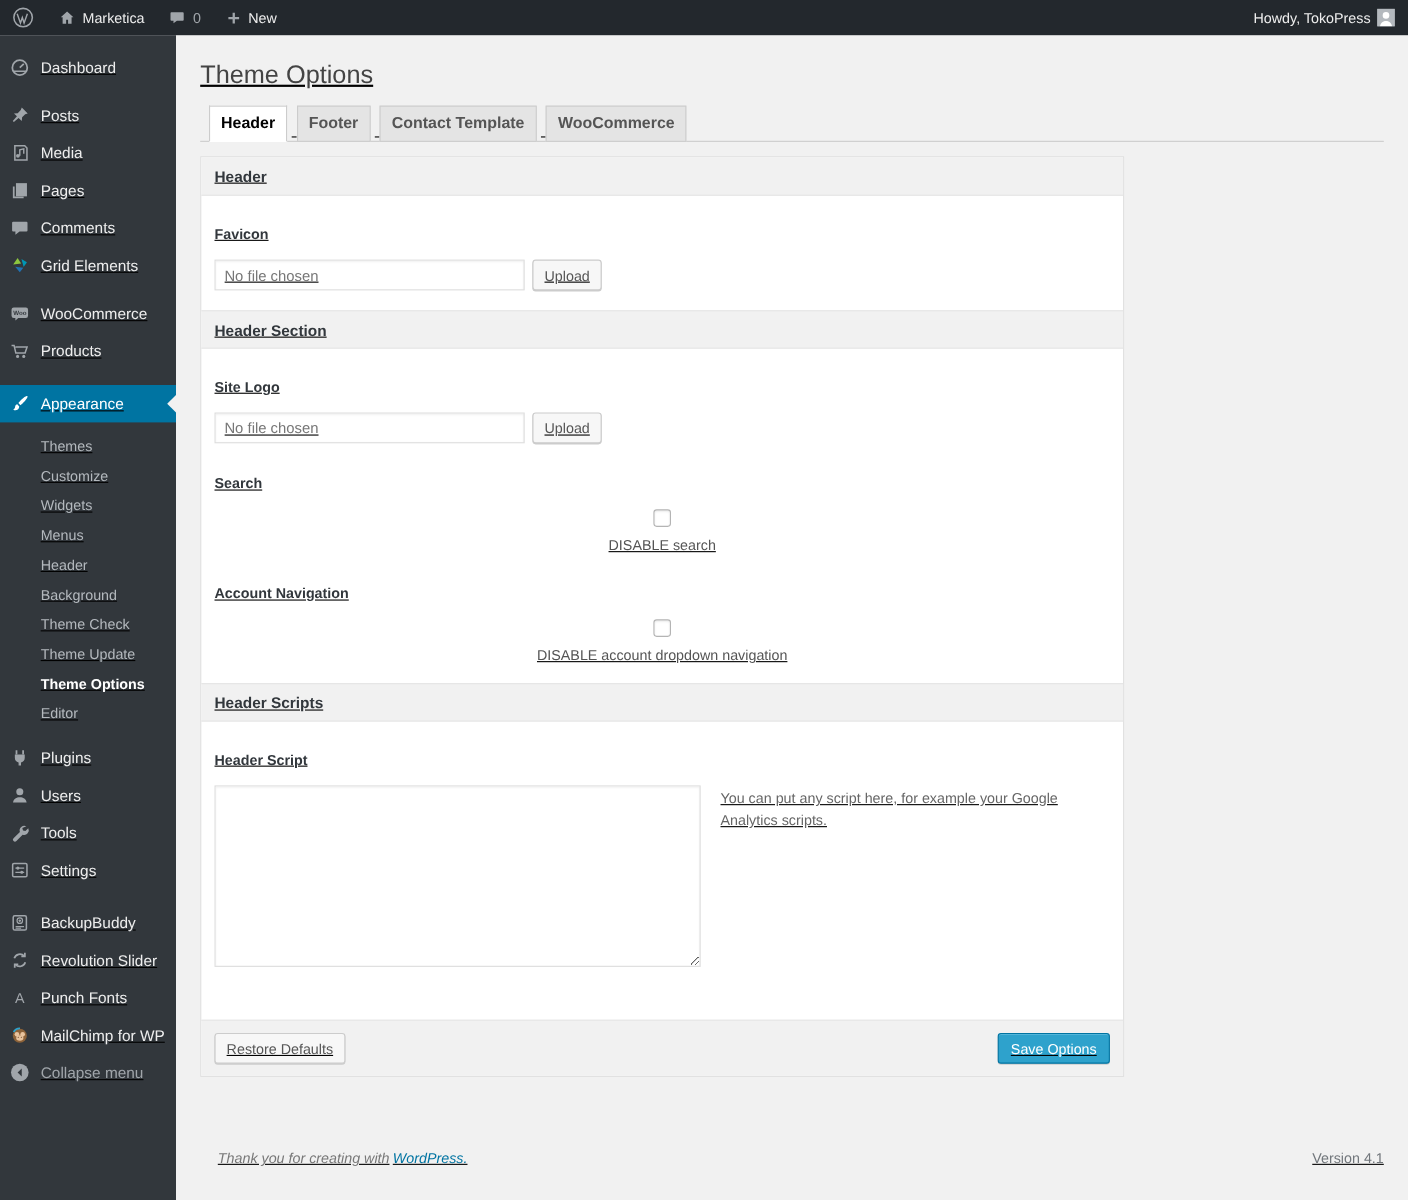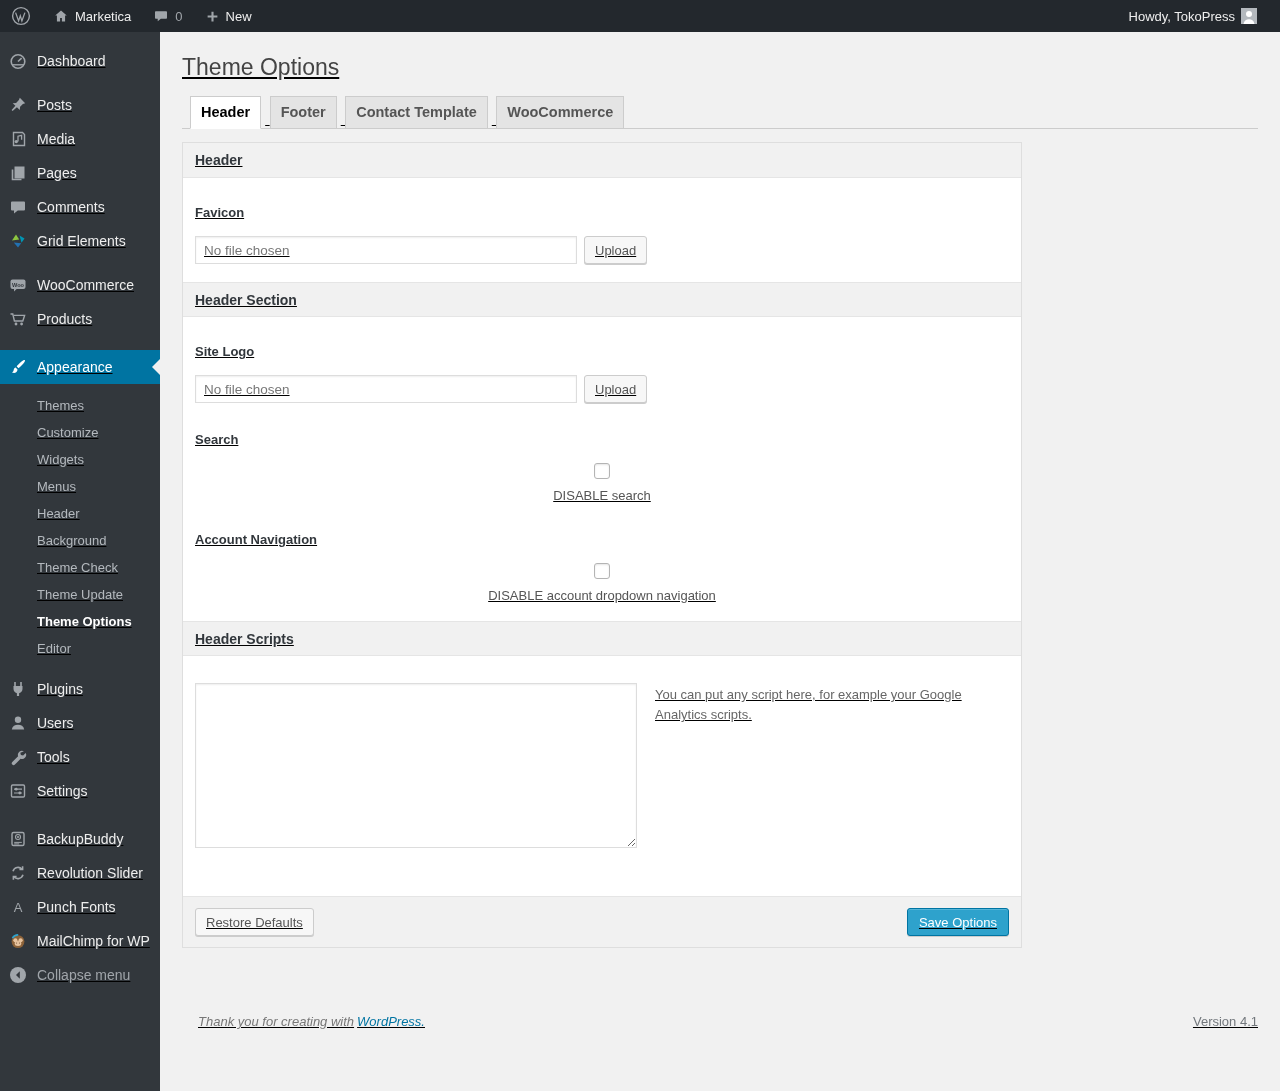--- a/index.html
+++ b/index.html
@@ -14,21 +14,21 @@
   .admin-bar {
     height:32px; background:#23282d; color:#eee;
     display:flex; justify-content:space-between; align-items:center;
     font-size:13px;
   }
   .ab-group { display:flex; align-items:stretch; }
   .ab-item { display:flex; align-items:center; gap:6px; padding:0 11px; cursor:pointer; }
   .ab-item svg { display:block; }
   .ab-icon { color:#a0a5aa; display:flex; align-items:center; }
   .ab-count { color:#a0a5aa; }
-  .ab-right .ab-item { padding-right:23px; }
+  .ab-right .ab-item { padding-right:12px; }
   .avatar { width:16px; height:16px; background:#b4b9be; display:inline-block; overflow:hidden; }
   
   .layout { display:flex; min-height:1059px; align-items:stretch;text-decoration:underline; }
   
   .sidebar { width:160px; flex:none; background:#32373c; padding-top:12px; }
   .menu-item {
     display:flex; align-items:center; gap:9px;
     padding:7px 8px; font-size:14px; line-height:20px;
     color:#eee; cursor:pointer; position:relative;
   }
@@ -68,21 +68,21 @@
     height:35px; line-height:34px; padding:0 12px;
     background:#f1f1f1; border-bottom:1px solid #e5e5e5;
     font-size:14px; font-weight:600; color:#32373c;
   }
   .section-bar:not(:first-child) { border-top:1px solid #e5e5e5; }
   .section-body { padding:27px 12px 18px; }
   .fgroup:not(:last-child) { margin-bottom:29px; }
   .flabel { margin:0 0 16px; font-size:13px; font-weight:700; color:#32373c; }
   .file-row { display:flex; gap:7px; align-items:center; }
   .file-input {
-    width:382px; height:28px; border:1px solid #ddd; background:#fff;
+    width:282px; height:28px; border:1px solid #ddd; background:#fff;
     box-shadow:inset 0 1px 2px rgba(0,0,0,.07);
     padding:0 8px; font-size:13.5px; color:#777;
     font-family:inherit;
   }
   .btn {
     height:28px; padding:0 10px; background:#f7f7f7;
     border:1px solid #ccc; border-radius:3px; color:#555;
     font-size:13px; font-family:inherit; cursor:pointer;
     box-shadow:0 1px 0 #ccc;
   }
@@ -407,20 +407,21 @@
           <p class="flabel">Account Navigation</p>
           <label class="cb-row">
             <input type="checkbox" style="">
             <span>DISABLE account dropdown navigation</span>
           </label>
         </div>
       </div>
 
       <div class="section-bar">Header Scripts</div>
       <div class="section-body">
+        <p class="flabel">Header Script</p>
         <div class="script-row">
           <textarea style=""></textarea>
           <p class="help">You can put any script here, for example your Google Analytics scripts.</p>
         </div>
       </div>
 
       <div class="panel-footer">
         <button class="btn">Restore Defaults</button>
         <button class="btn-primary">Save Options</button>
       </div>

